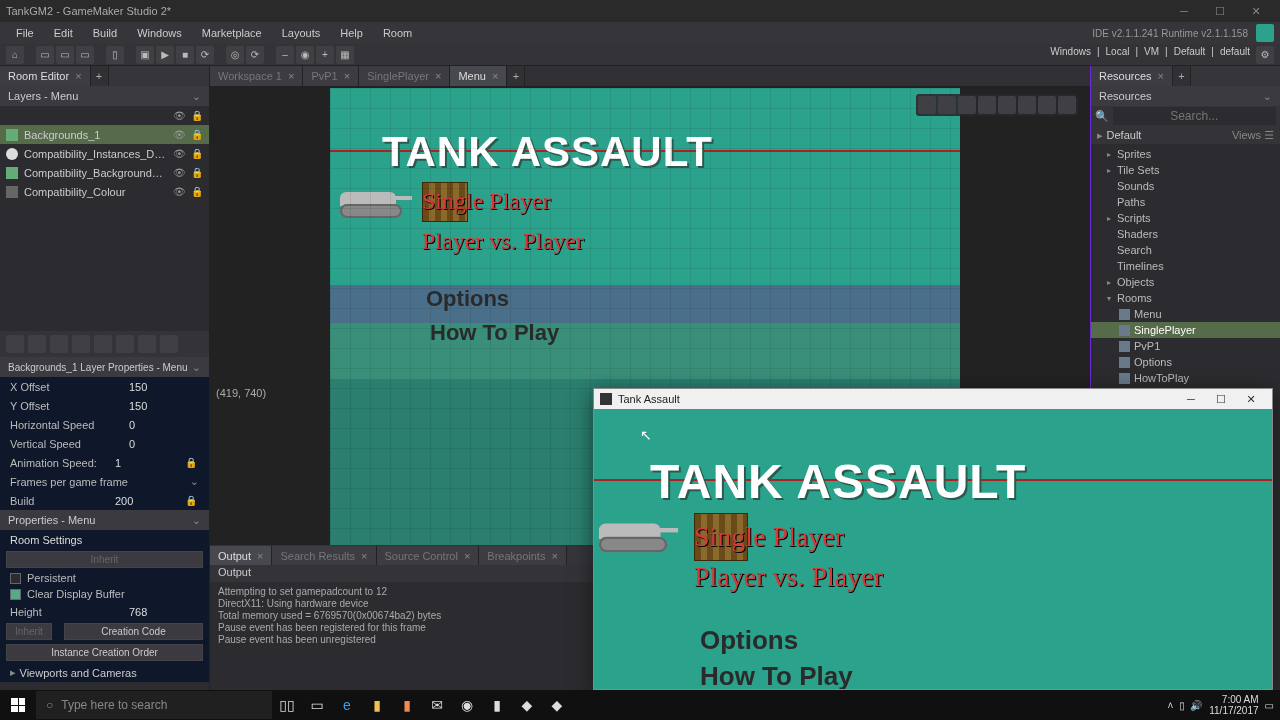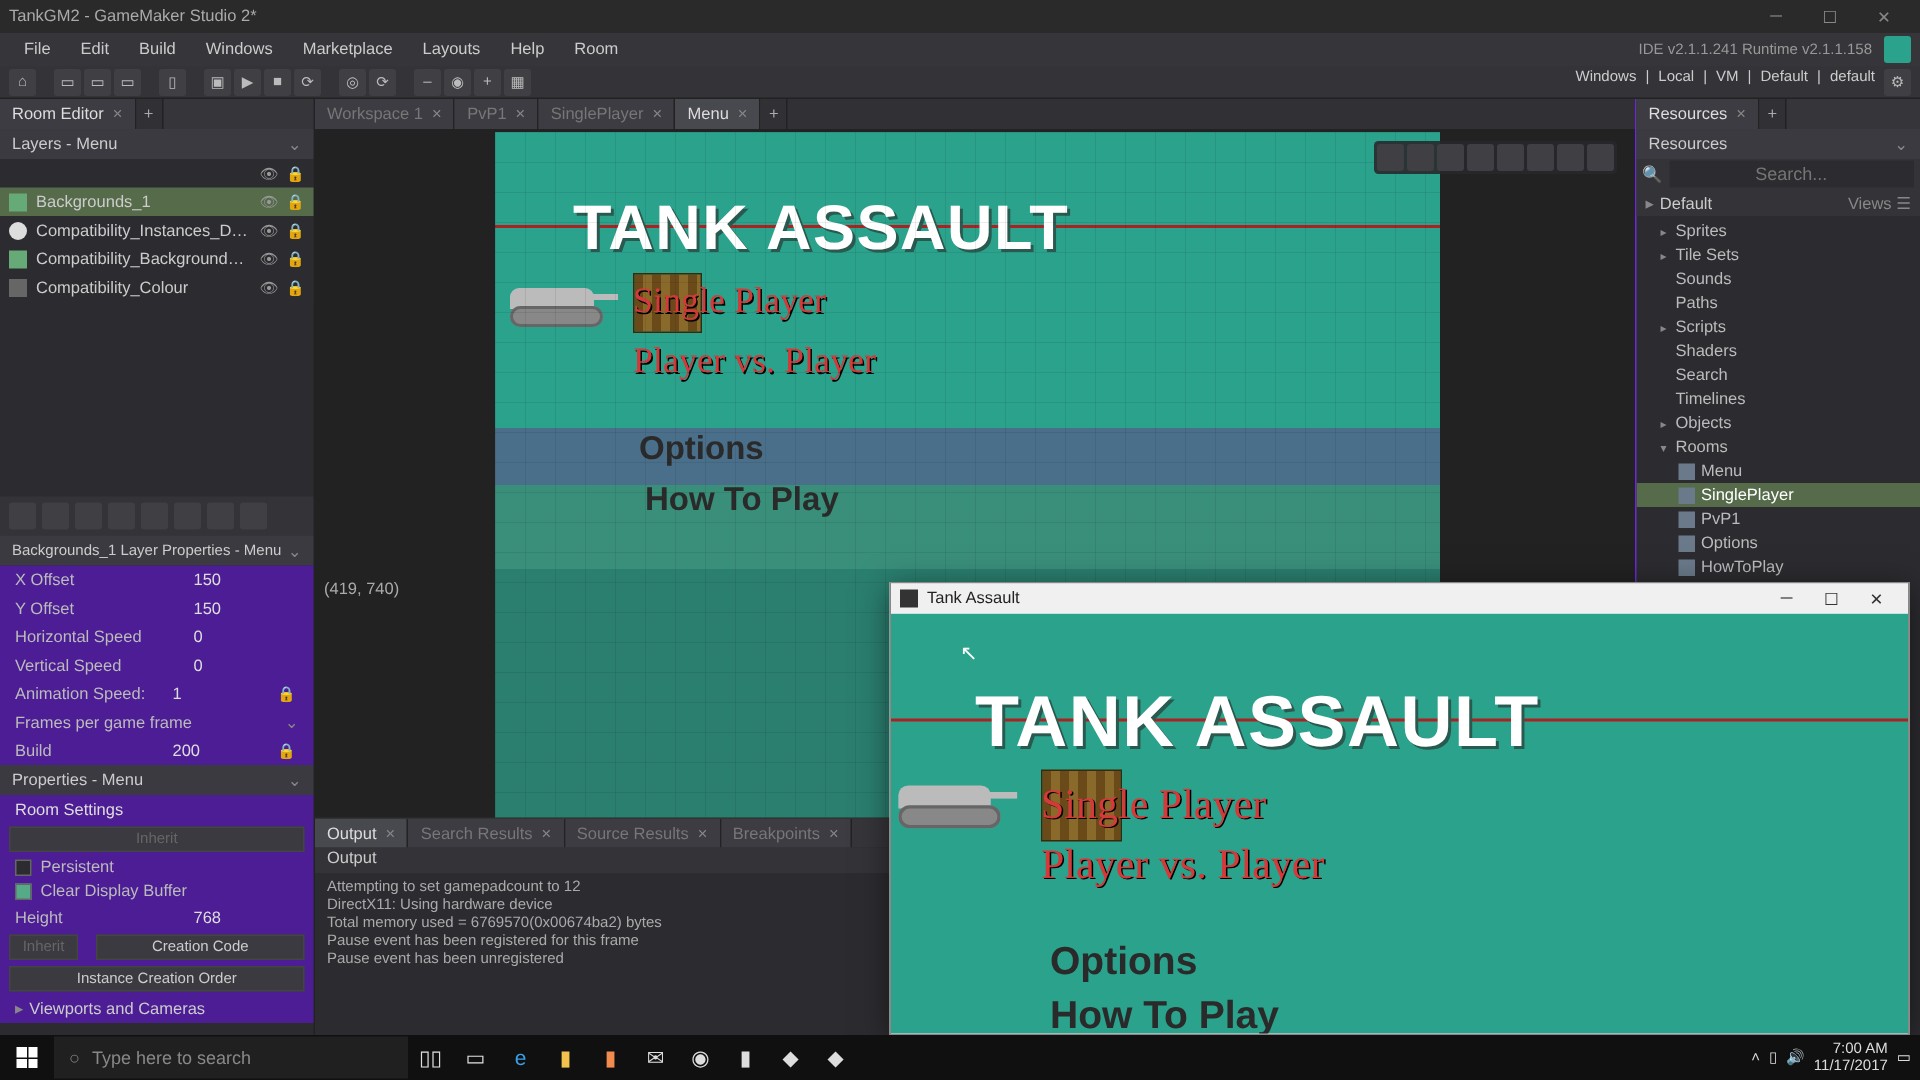--- a/index.html
+++ b/index.html
@@ -44,21 +44,21 @@
 .layerrow .licon.bg { background: #6a7; }
 .layerrow .licon.circ { border-radius: 50%; background: #ddd; }
 .layerrow .txt { flex: 1; white-space: nowrap; overflow: hidden; text-overflow: ellipsis; }
 .layerrow .eye, .layerrow .lock { width: 12px; height: 12px; color: #999; font-size: 10px; text-align: center; }
 
 
 .layertools { display: flex; gap: 4px; padding: 4px 6px; background: #333338; }
 .layertools .lt { width: 18px; height: 18px; background: #3f3f44; border-radius: 2px; }
 
 
-.proppanel { background: #4c1d95; }
+.proppanel { background: #0f172a; }
 .proprow { display: flex; align-items: center; height: 19px; padding: 0 10px; font-size: 11px; }
 .proprow .plabel { flex: 1; color: #bbb; }
 .proprow .pval { width: 70px; color: #ddd; }
 .proprow .plock { width: 14px; color: #888; font-size: 10px; }
 .propbtn { background: #3a3a40; border: 1px solid #444; color: #ccc; font-size: 10px; padding: 2px 8px; margin: 2px 6px; text-align: center; cursor: pointer; }
 .propbtn.dim { color: #666; }
 .checkrow { display: flex; align-items: center; gap: 6px; padding: 2px 10px; font-size: 11px; color: #bbb; }
 .checkrow .cb { width: 11px; height: 11px; border: 1px solid #666; background: #2c2c30; }
 .checkrow .cb.on { background: #5a8; }
 
@@ -364,21 +364,21 @@
       <div class="outtabs">
         <div class="ptab active">
             <span>Output</span>
             <span class="x">×</span>
           </div>
         <div class="ptab dim">
             <span>Search Results</span>
             <span class="x">×</span>
           </div>
         <div class="ptab dim">
-            <span>Source Results</span>
+            <span>Source Control</span>
             <span class="x">×</span>
           </div>
         <div class="ptab dim">
             <span>Breakpoints</span>
             <span class="x">×</span>
           </div>
       </div>
       <div class="outhead">Output</div>
       <div class="outtext">
         <div>Attempting to set gamepadcount to 12</div>

